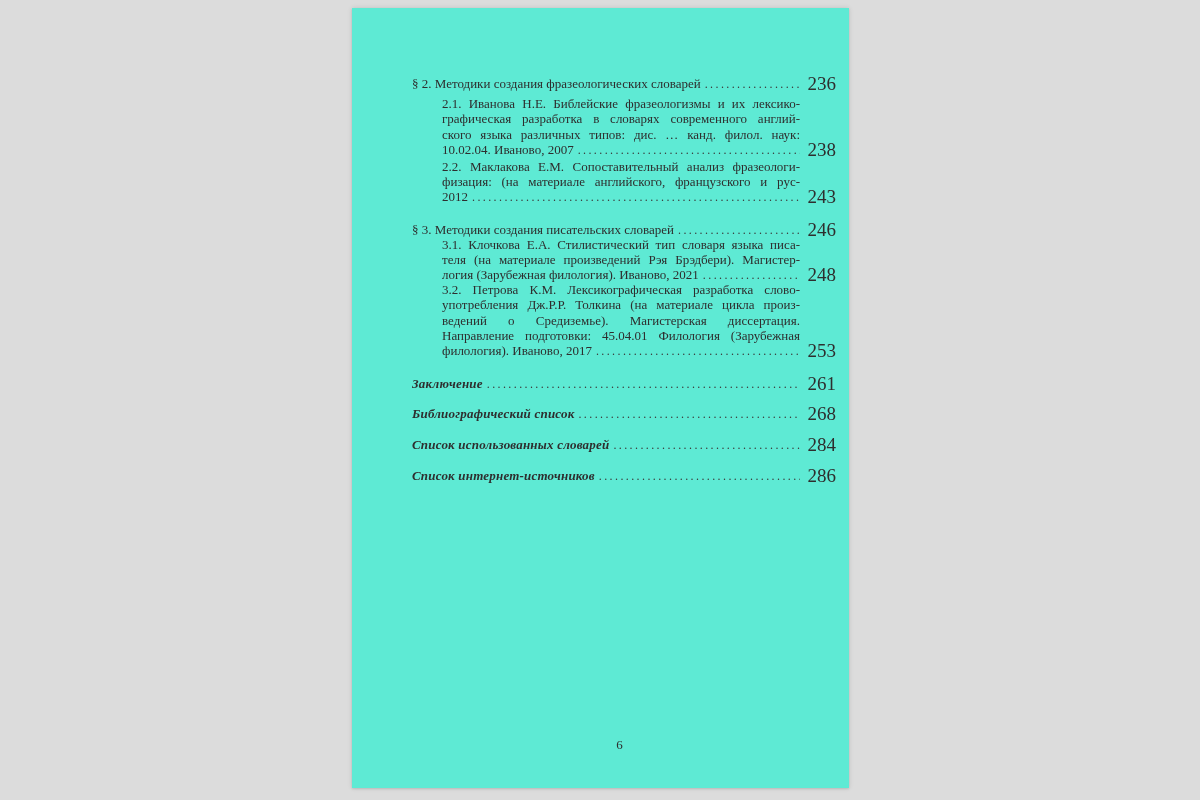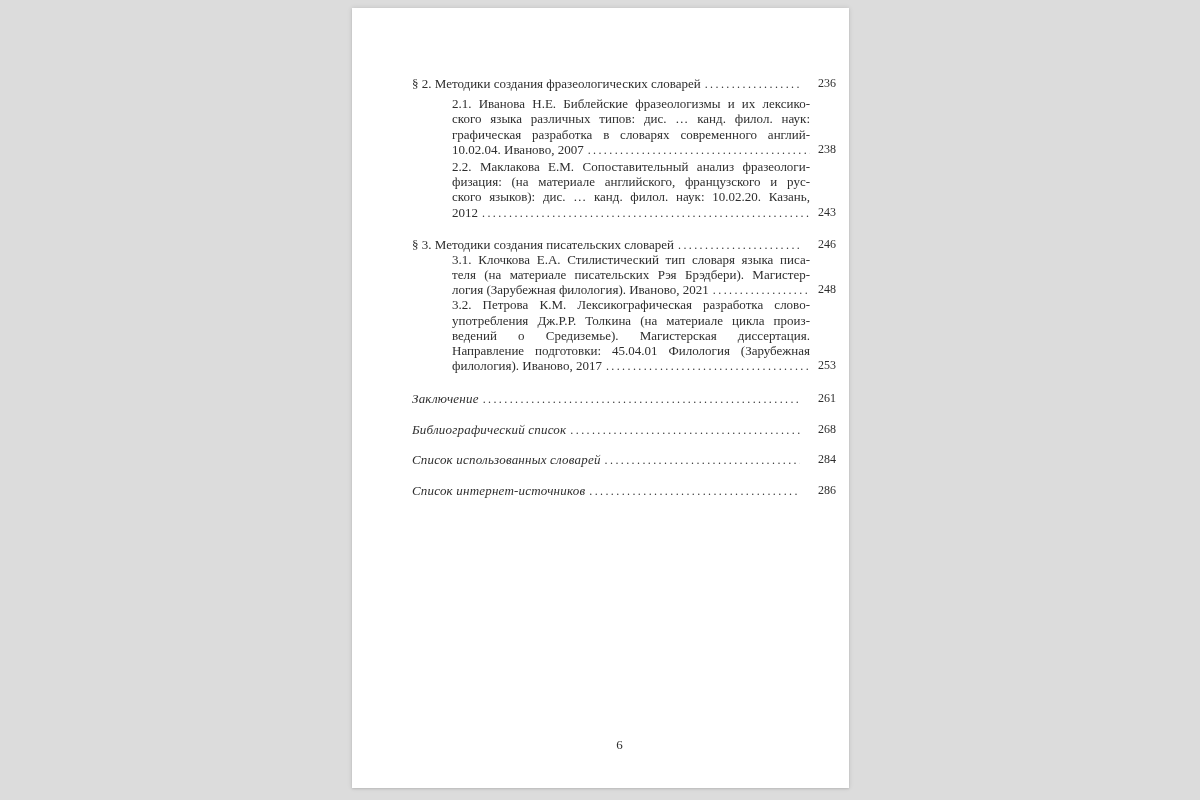--- a/index.html
+++ b/index.html
@@ -24,21 +24,21 @@
     height: 780px;
     background: #f7f7f4;
     box-shadow: 0 0 5px rgba(0,0,0,0.12), 0 1px 2px rgba(0,0,0,0.10);
     box-sizing: border-box;
     padding: 68px 13px 0 60px;
     color: #2e2e2e;
   }
   .content { width: 424px; }
   .row { display: flex; }
   .row .text { width: 388px; }
-  .row.sub .text { margin-left: 40px; width: 358px; }
+  .row.sub .text { margin-left: 30px; width: 358px; }
   .line {
     font-size: 13px;
     line-height: 15.2px;
     height: 15.2px;
     overflow: hidden;
     text-align: justify;
     text-align-last: justify;
   }
   .line.last {
     display: flex;
@@ -54,26 +54,26 @@
     font-size: 12px;
     letter-spacing: 2.4px;
     padding-left: 4px;
     padding-right: 2px;
     color: #3a3a3a;
   }
   .num {
     flex: 1;
     text-align: right;
     align-self: flex-end;
-    font-size: 12px;
+    font-size: 19px;
     line-height: 15.2px;
     white-space: nowrap;
   }
   .bold .t {
-    font-weight: 400;
+    font-weight: 700;
     font-style: italic;
     letter-spacing: 0.2px;
   }
   .mb-s2  { margin-bottom: 5px; }
   .mb-e21 { margin-bottom: 2px; }
   .mb-e22 { margin-bottom: 17px; align-items: flex-end; }
   .mb-e32 { margin-bottom: 18px; }
   .mb-b   { margin-bottom: 15px; }
   .mb-b3  { margin-bottom: 16px; }
   .folio {
@@ -85,51 +85,50 @@
     padding-left: 38px;
     text-align: center;
     font-size: 13px;
     color: #2e2e2e;
   }
 </style>
 </head>
 <body style="background: rgb(220, 220, 220);">
 
 <div class="stage">
-  <div class="page" style="background: #ffffff; color: rgb(46, 46, 46);">
+  <div class="page" style="background: #5eead4; color: rgb(46, 46, 46);">
     <div class="content">
 
       <div class="row mb-s2">
         <div class="text">
           <div class="line last">
             <span class="t">§ 2. Методики создания фразеологических словарей</span>
             <span class="dots">..............................................................................................................</span>
           </div>
         </div>
         <div class="num">236</div>
       </div>
 
       <div class="row sub mb-e21">
         <div class="text">
           <div class="line">2.1. Иванова Н.Е. Библейские фразеологизмы и их лексико-</div>
+          <div class="line">графическая разработка в словарях современного англий-</div>
           <div class="line">ского языка различных типов: дис. … канд. филол. наук:</div>
-          <div class="line">графическая разработка в словарях современного англий-</div>
           <div class="line last">
             <span class="t">10.02.04. Иваново, 2007</span>
             <span class="dots">..............................................................................................................</span>
           </div>
         </div>
         <div class="num">238</div>
       </div>
 
       <div class="row sub mb-e22">
         <div class="text">
           <div class="line">2.2. Маклакова Е.М. Сопоставительный анализ фразеологи-</div>
           <div class="line">физация: (на материале английского, французского и рус-</div>
-          <div class="line">ского языков): дис. … канд. филол. наук: 10.02.20. Казань,</div>
           <div class="line last">
             <span class="t">2012</span>
             <span class="dots">..............................................................................................................</span>
           </div>
         </div>
         <div class="num">243</div>
       </div>
 
       <div class="row">
         <div class="text">
@@ -137,21 +136,21 @@
             <span class="t">§ 3. Методики создания писательских словарей</span>
             <span class="dots">..............................................................................................................</span>
           </div>
         </div>
         <div class="num">246</div>
       </div>
 
       <div class="row sub">
         <div class="text">
           <div class="line">3.1. Клочкова Е.А. Стилистический тип словаря языка писа-</div>
-          <div class="line">теля (на материале писательских Рэя Брэдбери). Магистер-</div>
+          <div class="line">теля (на материале произведений Рэя Брэдбери). Магистер-</div>
           <div class="line last">
             <span class="t">логия (Зарубежная филология). Иваново, 2021</span>
             <span class="dots">..............................................................................................................</span>
           </div>
         </div>
         <div class="num">248</div>
       </div>
 
       <div class="row sub mb-e32">
         <div class="text">

